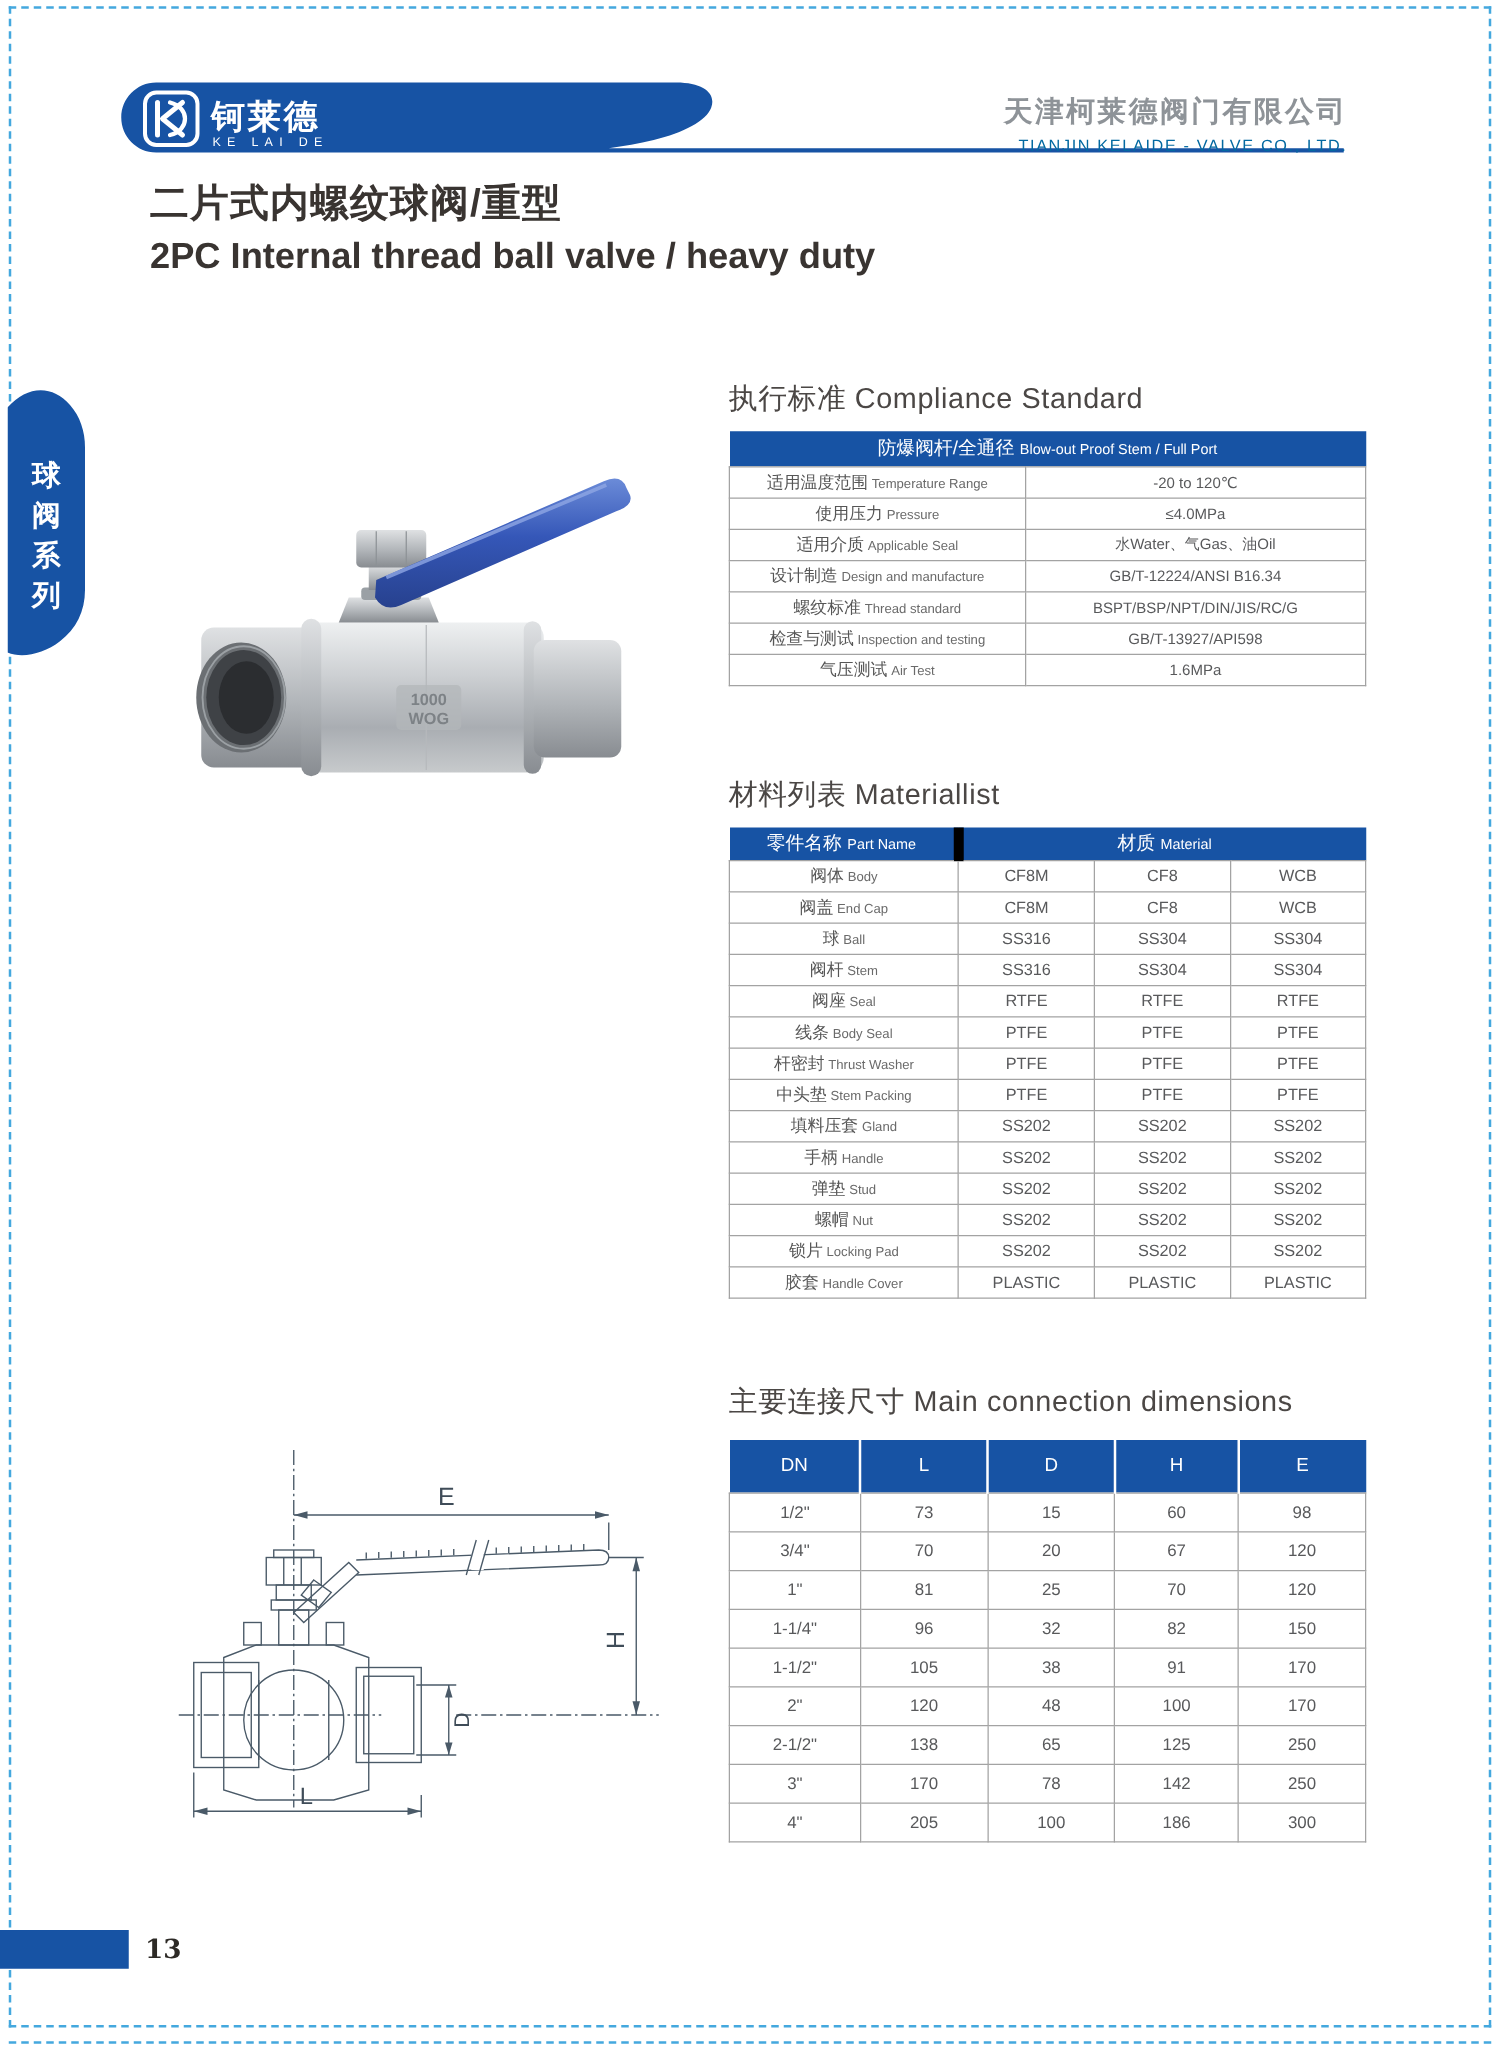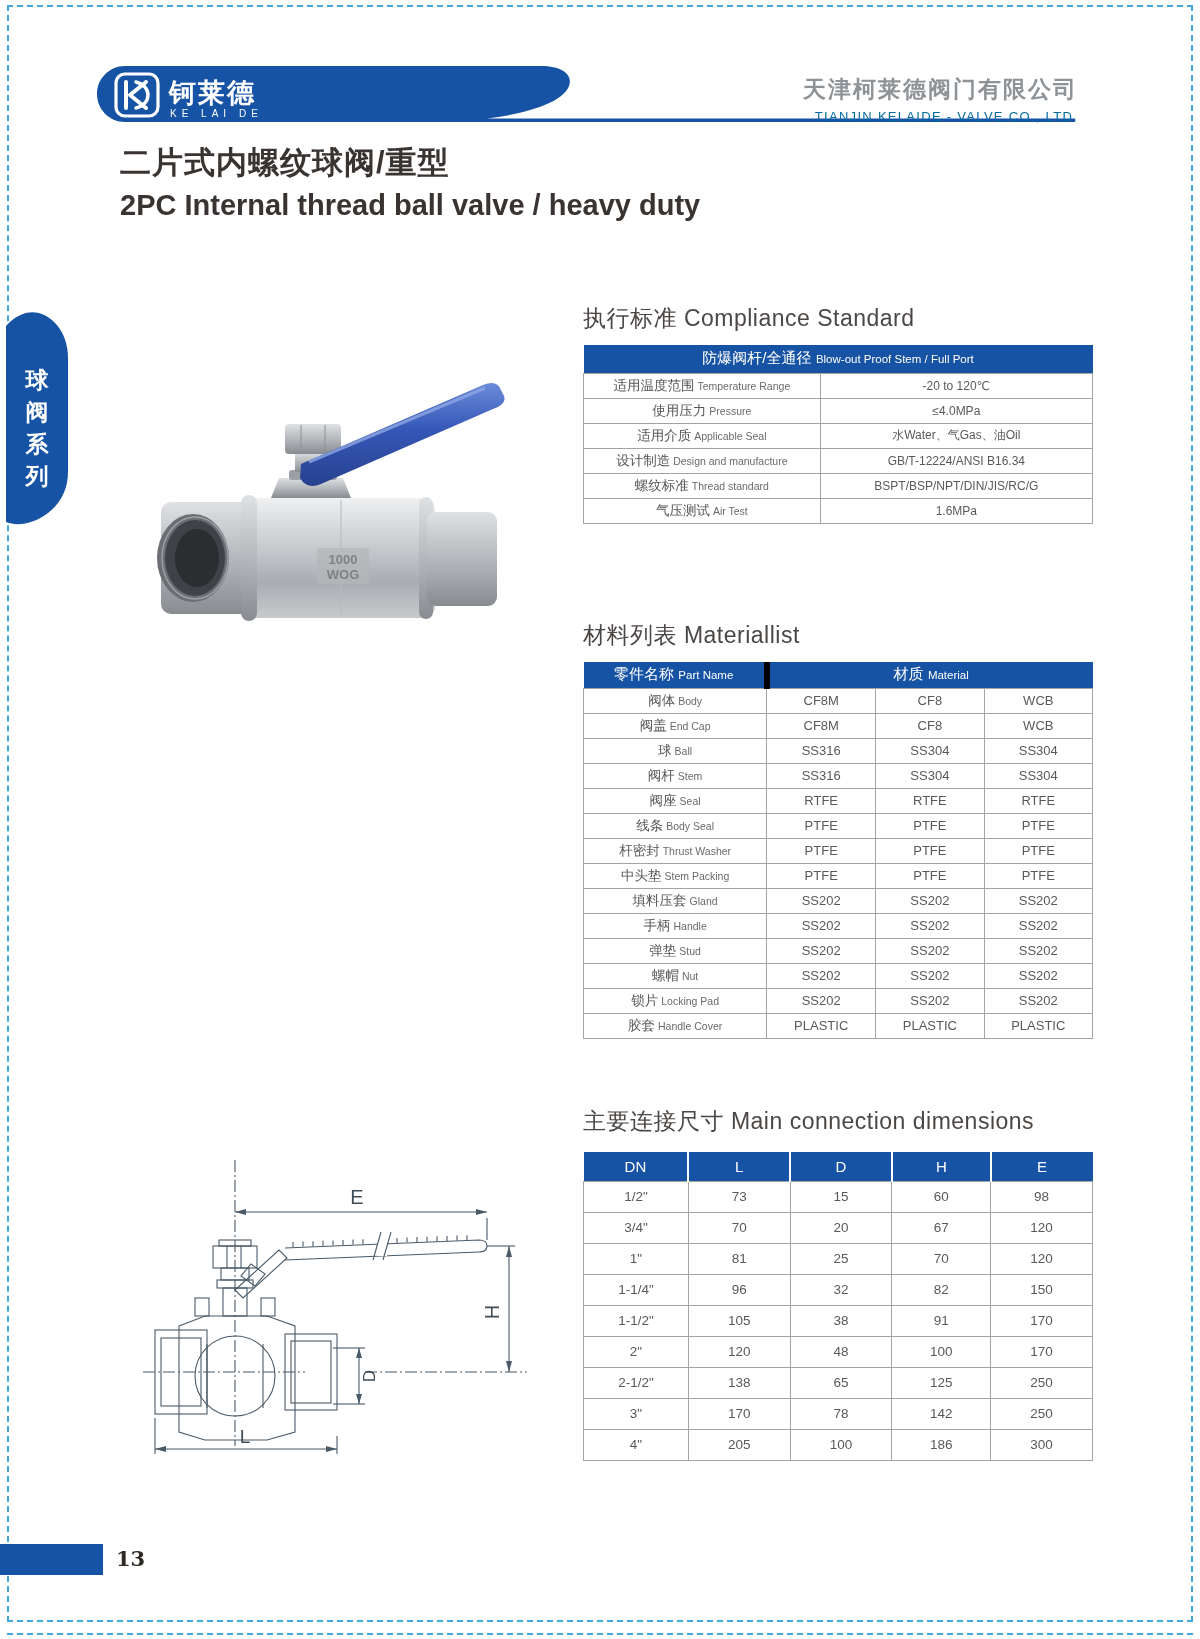--- a/index.html
+++ b/index.html
@@ -38,23 +38,23 @@
   .hen { font-size:11.5px; }
   .cn  { font-size:13.5px; color:#565656; }
   .en  { font-size:10.5px; color:#6a6a6a; margin-left:3px; }
   .val { font-size:12px; }
 
   table.comp th { height:28px; }
   table.comp td { height:25px; }
 
   table.mat th { height:26px; }
   table.mat td { height:25px; font-size:13px; }
-  table.mat th.sep { border-left:6px solid #000000; }
-
-  table.dim th { height:29px; font-size:15px; }
+  table.mat th.sep { border-left:8px solid #000000; }
+
+  table.dim th { height:42px; font-size:15px; }
   table.dim th + th { border-left:2px solid #fff; }
   table.dim td { height:31px; font-size:13.5px; }
 
   
   .footer-bar { position:absolute; left:0; top:1544px; width:103px; height:31px;
                 background:#1753a4; }
   .page-num { position:absolute; left:116px; top:1546px; font-family:"DejaVu Serif",serif;
               font-weight:700; font-size:21px; color:#2d2a26; }
 
   svg text { font-family:"Liberation Sans","DejaVu Sans",sans-serif; }
@@ -175,20 +175,24 @@
       </tr>
       <tr>
         <td><span class="cn">设计制造</span><span class="en">Design and manufacture</span></td>
         <td class="val">GB/T-12224/ANSI B16.34</td>
       </tr>
       <tr>
         <td><span class="cn">螺纹标准</span><span class="en">Thread standard</span></td>
         <td class="val">BSPT/BSP/NPT/DIN/JIS/RC/G</td>
       </tr>
       <tr>
+        <td><span class="cn">检查与测试</span><span class="en">Inspection and testing</span></td>
+        <td class="val">GB/T-13927/API598</td>
+      </tr>
+      <tr>
         <td><span class="cn">气压测试</span><span class="en">Air Test</span></td>
         <td class="val">1.6MPa</td>
       </tr>
     </tbody>
   </table>
 
   <div class="sec-head" style="top:620px;">材料列表 Materiallist</div>
 
   <table class="tbl mat" style="top:662px;">
     <colgroup>

